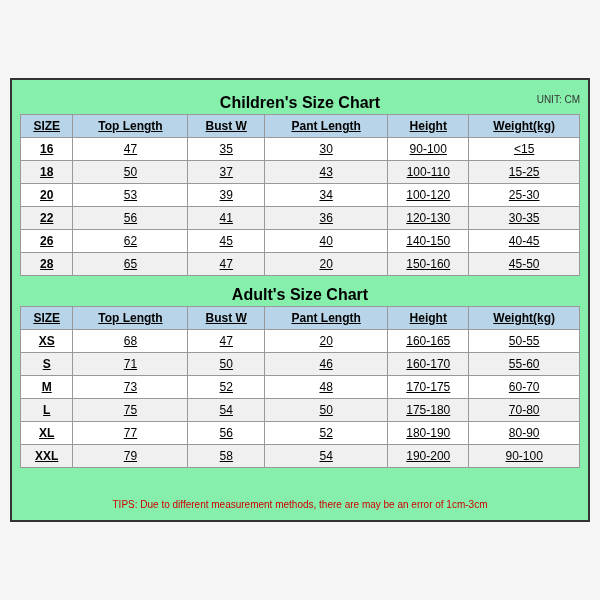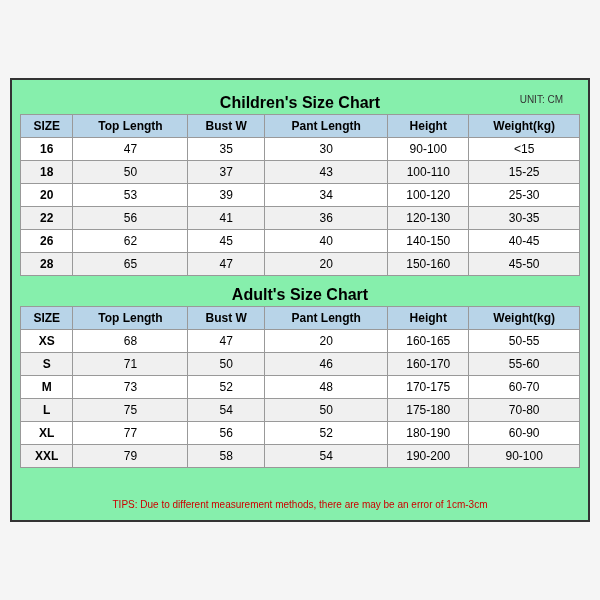--- a/index.html
+++ b/index.html
@@ -20,30 +20,31 @@
     }
     .section-title {
       text-align: center;
       font-size: 16px;
       font-weight: bold;
       padding: 6px 0 2px 0;
       position: relative;
     }
     .unit-label {
       position: absolute;
-      right: 17px;
+      right: 0;
       top: 6px;
       font-size: 10px;
       font-weight: normal;
       color: #333;
     }
     table {
       width: 100%;
       border-collapse: collapse;
       margin-bottom: 4px;
+      text-decoration: underline;
     }
     th {
       background-color: #b8d4e8;
       border: 1px solid #999;
       padding: 4px 2px;
       font-size: 12px;
       font-weight: bold;
       text-align: center;
     }
     td {
@@ -192,21 +193,21 @@
           <td>50</td>
           <td>175-180</td>
           <td>70-80</td>
         </tr>
         <tr>
           <td class="size-col">XL</td>
           <td>77</td>
           <td>56</td>
           <td>52</td>
           <td>180-190</td>
-          <td>60-90</td>
+          <td>80-90</td>
         </tr>
         <tr>
           <td class="size-col">XXL</td>
           <td>79</td>
           <td>58</td>
           <td>54</td>
           <td>190-200</td>
           <td>90-100</td>
         </tr>
       </tbody>

